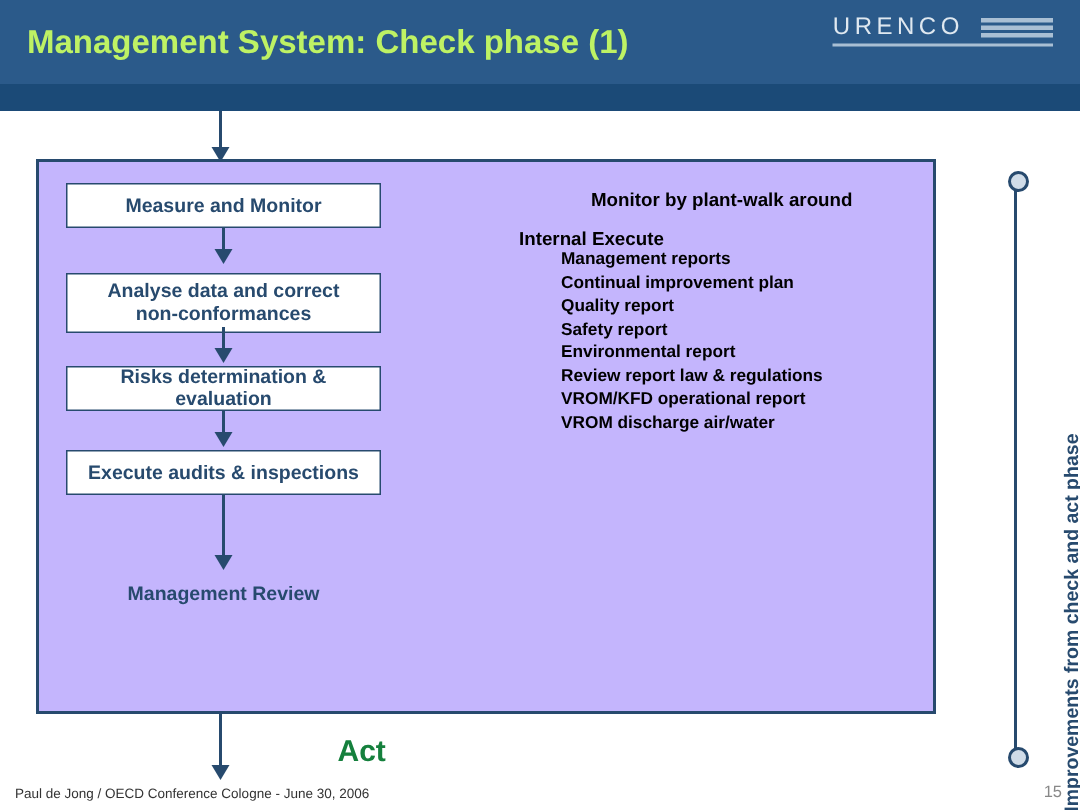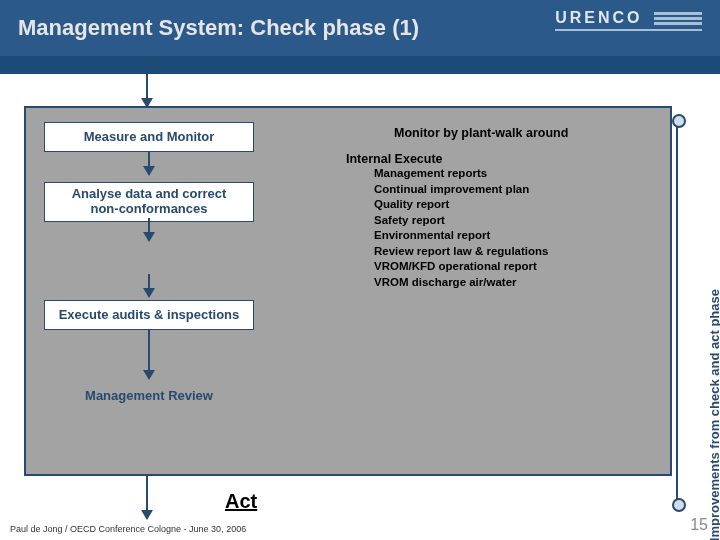--- a/index.html
+++ b/index.html
@@ -12,31 +12,31 @@
   }
   .header {
     background: #2b5a8a;
     height: 56px;
     display: flex;
     align-items: center;
     padding: 0 18px;
     position: relative;
   }
   .title {
-    color: #e5e5e5;
+    color: #bef264;
     font-size: 22px;
     font-weight: bold;
   }
   .logo {
     position: absolute;
     right: 18px;
     top: 10px;
     color: #dfe8f0;
     font-size: 16px;
-    font-weight: bold;
+    font-weight: normal;
     letter-spacing: 3px;
     line-height: 1;
   }
   .logo-bars {
     display: inline-block;
     vertical-align: middle;
     margin-left: 4px;
   }
   .logo-bars span {
     display: block;
@@ -53,23 +53,23 @@
     height: 18px;
   }
   .canvas {
     position: relative;
     width: 720px;
     height: 448px;
   }
   .panel {
     position: absolute;
     left: 24px; top: 32px;
-    width: 648px; height: 370px;
+    width: 600px; height: 370px;
     border: 2px solid #274a6e;
-    background: #a3a3a3;
+    background: #c4b5fd;
   }
   .box {
     position: absolute;
     background: #fff;
     border: 1.5px solid #274a6e;
     text-align: center;
     font-size: 13px;
     font-weight: bold;
     color: #274a6e;
     padding: 6px 4px;
@@ -149,33 +149,32 @@
     background: #d0dce8;
   }
   .vbar::before { top: -6px; }
   .vbar::after { bottom: -6px; }
   .act {
     position: absolute;
     left: 225px;
     top: 416px;
     font-size: 20px;
     font-weight: bold;
-    color: #000000;
-    text-decoration: underline;
+    color: #15803d;
   }
   .footer {
     position: absolute;
     left: 10px; bottom: 6px;
     font-size: 9px;
     color: #333;
   }
   .pagenum {
     position: absolute;
     right: 12px; bottom: 6px;
-    font-size: 16px;
+    font-size: 11px;
     color: #888;
   }
 </style>
 </head>
 <body>
 
 <div class="header">
   <div class="title">Management System: Check phase (1)</div>
   <div class="logo">
     <span>URENCO</span>
@@ -194,20 +193,21 @@
 
     <div class="box" style="left:18px; top:14px; width:210px; height:30px;">Measure and Monitor</div>
     <div class="arrow-stem" style="left:123px; top:44px; height:14px;"></div>
     <div class="arrow-down" style="left:123px; top:58px;"></div>
 
     <div class="box" style="left:18px; top:74px; width:210px; height:40px; white-space:pre-line;">Analyse data and correct
 non-conformances</div>
     <div class="arrow-stem" style="left:123px; top:110px; height:14px;"></div>
     <div class="arrow-down" style="left:123px; top:124px;"></div>
 
+    <div class="box" style="left:18px; top:136px; width:210px; height:30px;">Risks determination &amp; evaluation</div>
     <div class="arrow-stem" style="left:123px; top:166px; height:14px;"></div>
     <div class="arrow-down" style="left:123px; top:180px;"></div>
 
     <div class="box" style="left:18px; top:192px; width:210px; height:30px;">Execute audits &amp; inspections</div>
     <div class="arrow-stem" style="left:123px; top:222px; height:40px;"></div>
     <div class="arrow-down" style="left:123px; top:262px;"></div>
 
     <div class="box noframe" style="left:18px; top:274px; width:210px; height:28px;">Management Review</div>
 
     <div class="right-col" style="top:18px;">

